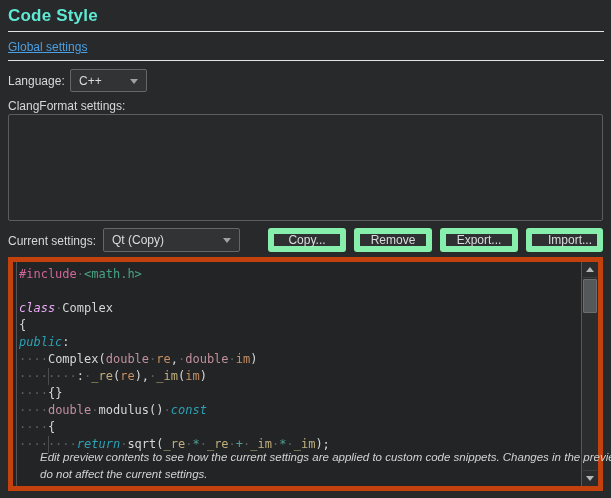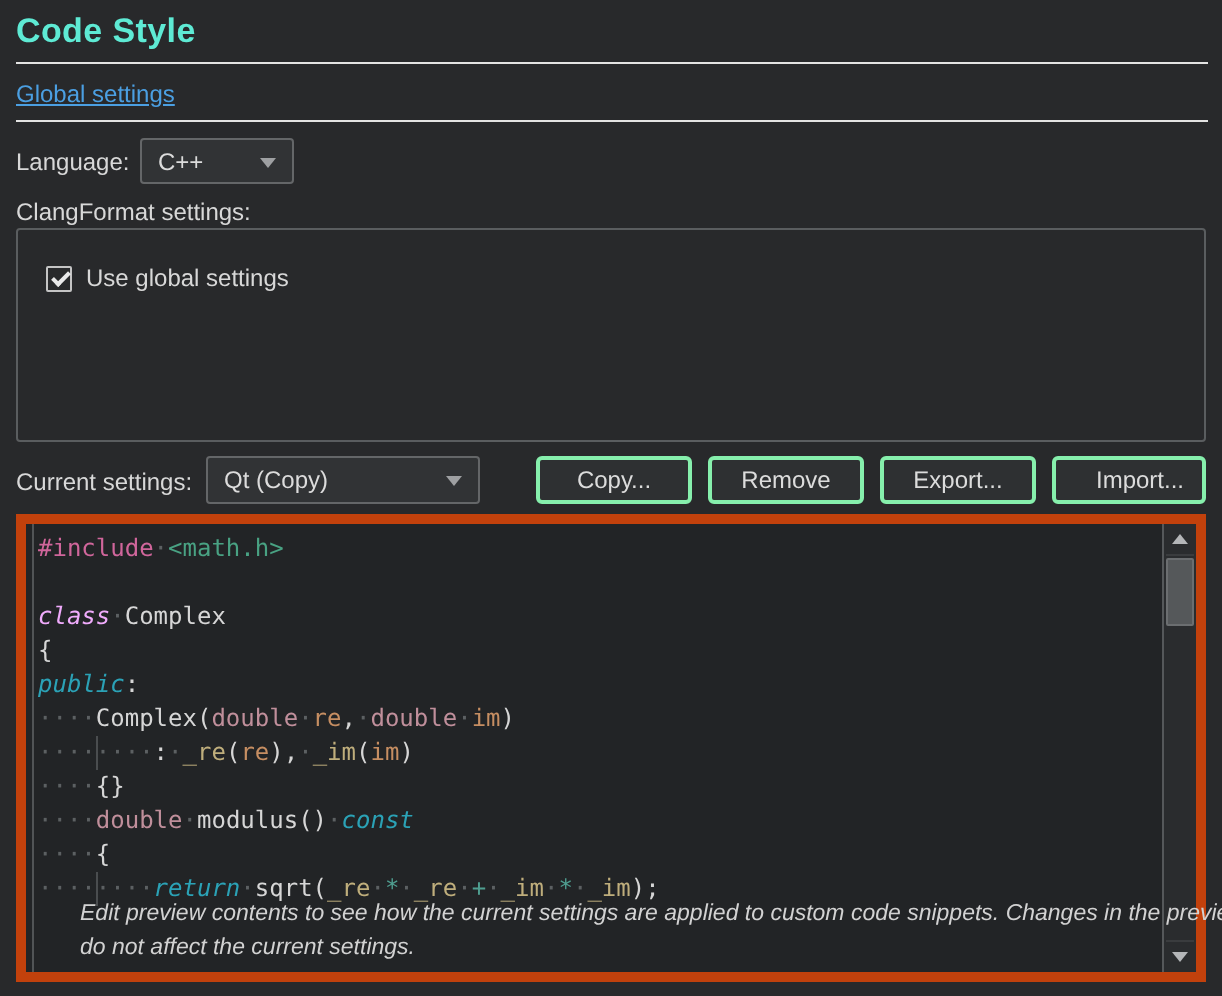--- a/index.html
+++ b/index.html
@@ -41,21 +41,21 @@
     border-left:4px solid transparent; border-right:4px solid transparent;
     border-top:5px solid #9ea0a2;
   }
   .combo.disabled { background:#2a2c2e; border-color:#47494b; color:#6e7174; cursor:default; }
   .combo.disabled .arrow { border-top-color:#5a5d5f; }
 
   
   .btn {
     position:absolute; top:228px; height:24px; width:78px;
     background:#2e3032;
-    border:2px solid #86efac;
+    border:6px solid #86efac;
     border-radius:3px;
     color:#dcdcdc;
     display:flex; align-items:center; justify-content:center;
     cursor:pointer;
   }
 
   
   .groupbox {
     left:8px; top:114px; width:595px; height:107px;
     border:1px solid #5a5d5f; border-radius:2px;
@@ -138,24 +138,20 @@
 <div class="abs hr hr2"></div>
 
 <div class="abs lbl" style="left:8px; top:74px;">Language:</div>
 <div class="combo" style="left:70px; top:69px; width:77px;">
   <span>C++</span>
   <span class="arrow"></span>
 </div>
 
 <div class="abs lbl" style="left:8px; top:99px;">ClangFormat settings:</div>
 <div class="abs groupbox">
-  <div class="cbrow" style="left:14px; top:17px;">
-    <span class="cbbox checked"></span>
-    <span class="cblabel">Use global settings</span>
-  </div>
 </div>
 
 <div class="abs lbl" style="left:8px; top:234px;">Current settings:</div>
 <div class="combo" style="left:103px; top:228px; width:137px; height:24px;">
   <span>Qt (Copy)</span>
   <span class="arrow"></span>
 </div>
 <div class="btn" style="left:268px;">Copy...</div>
 <div class="btn" style="left:354px;">Remove</div>
 <div class="btn" style="left:440px;">Export...</div>

